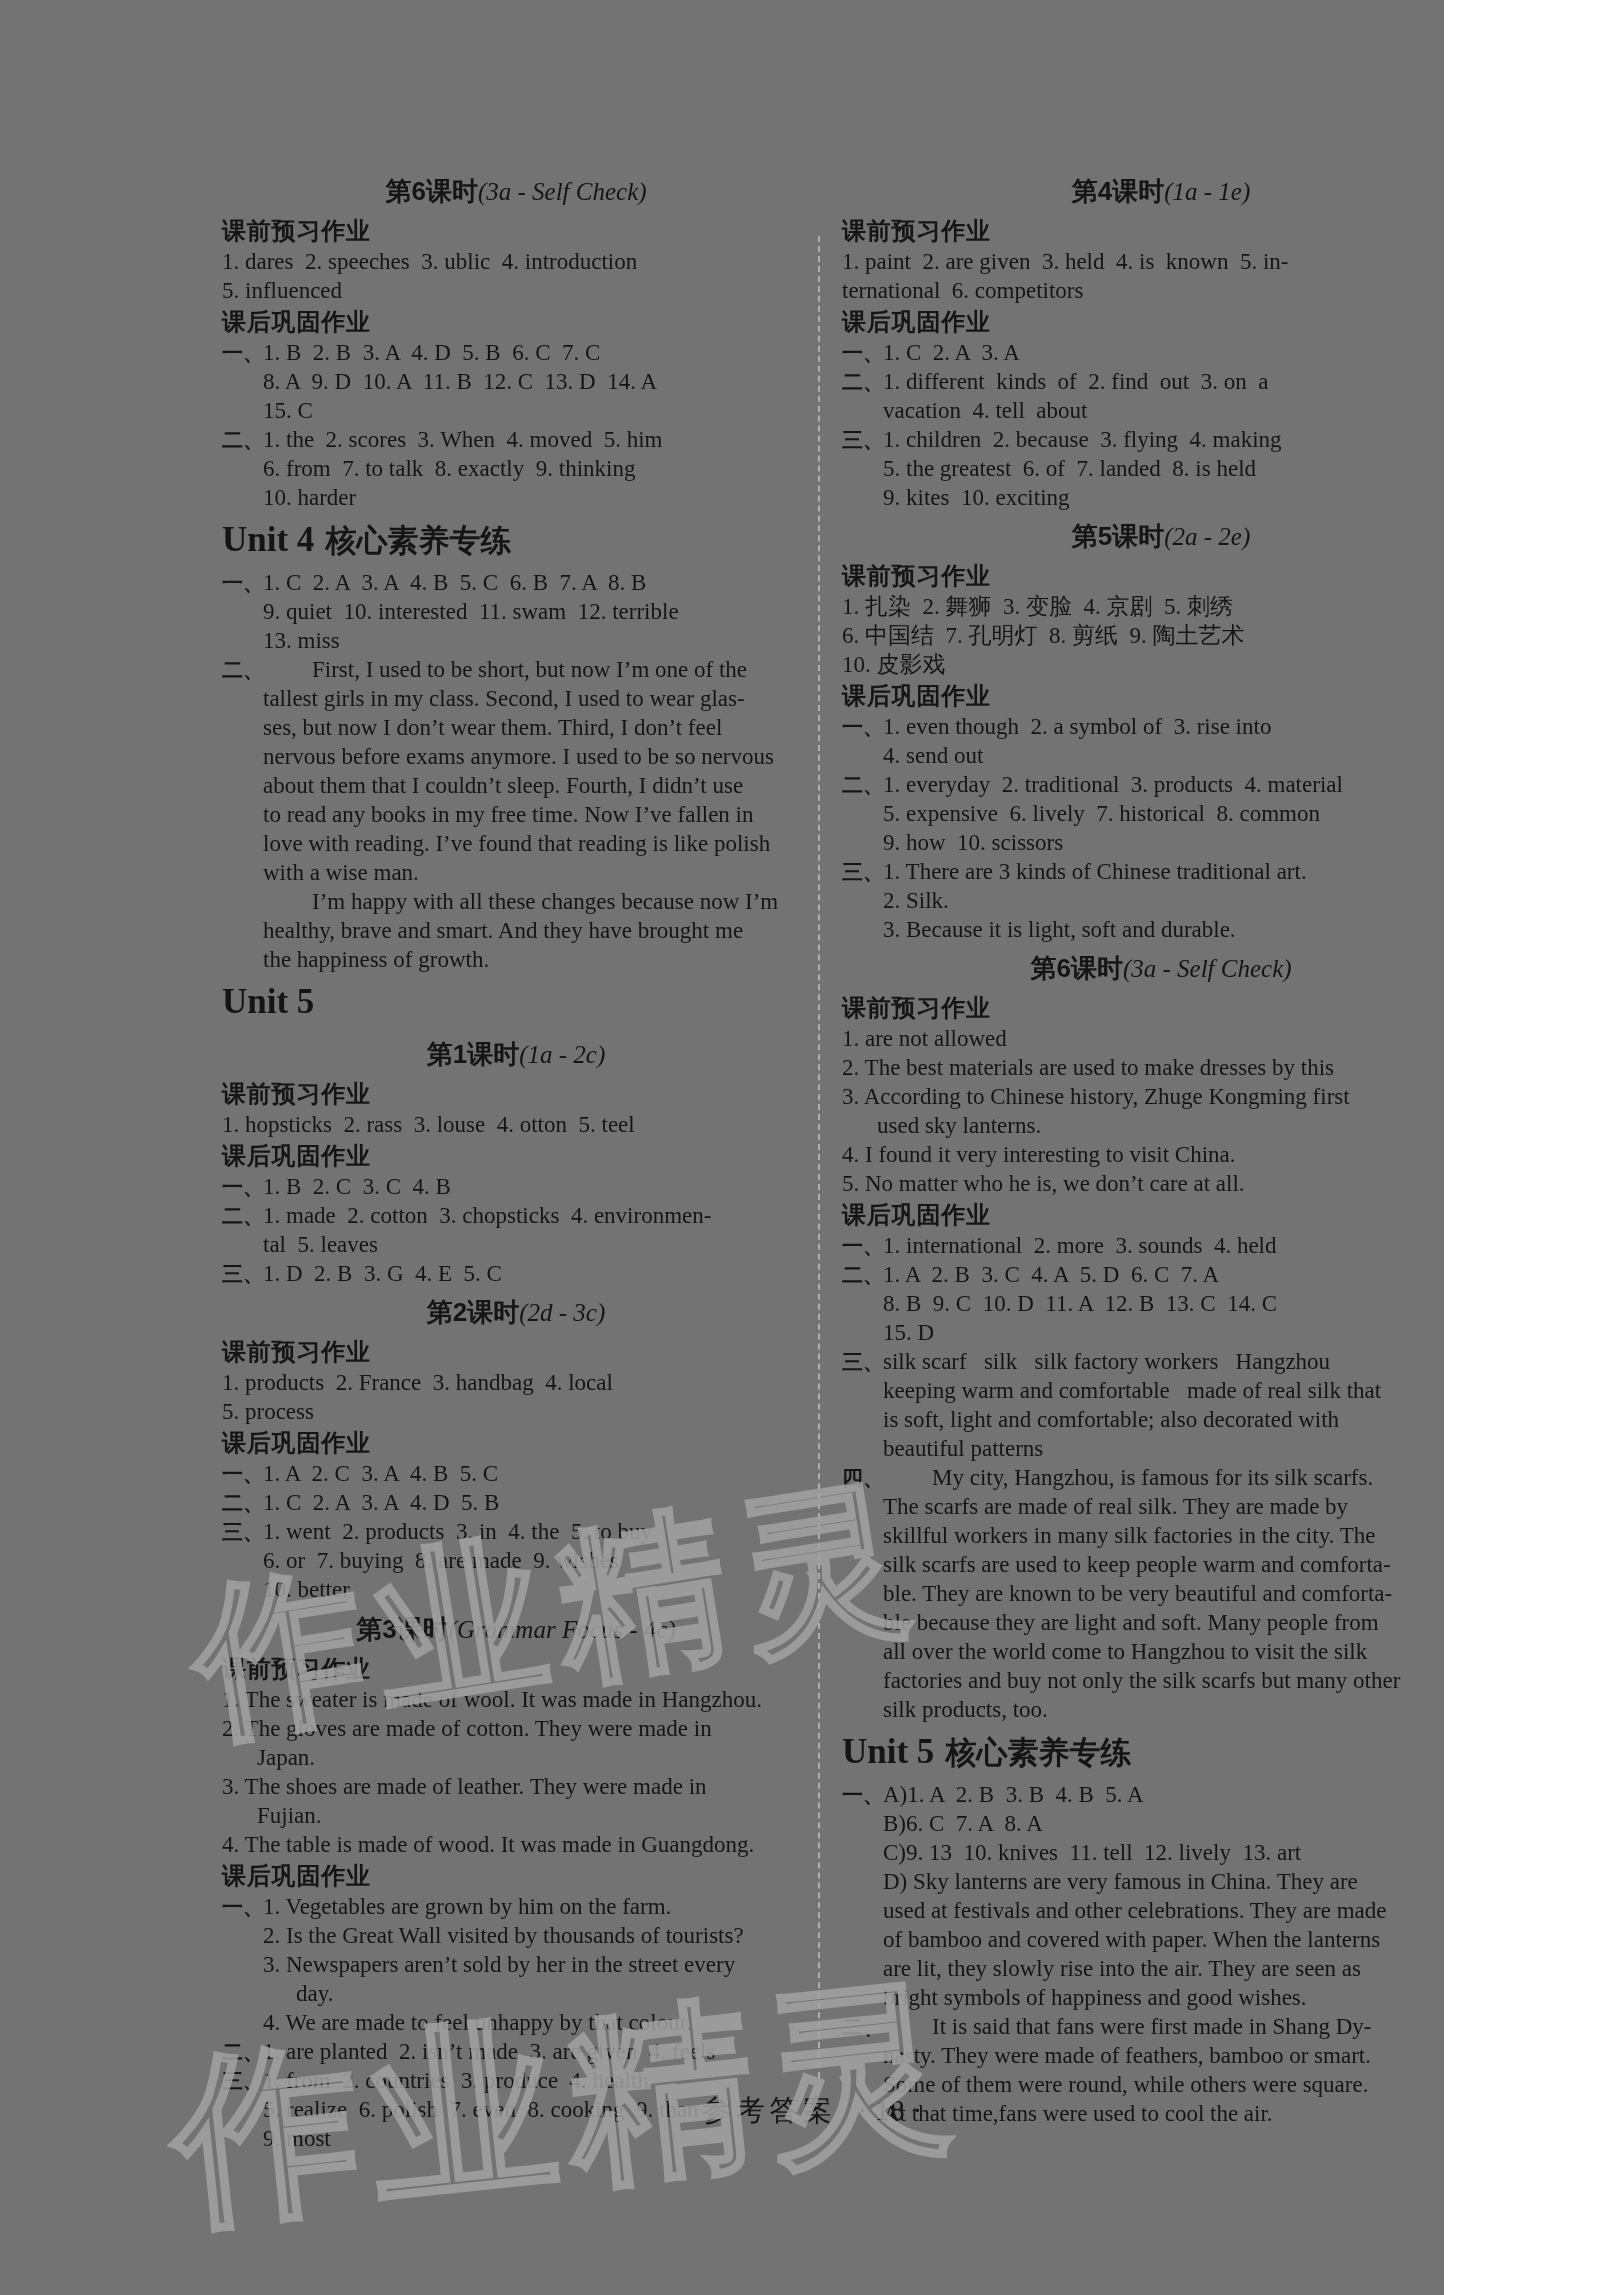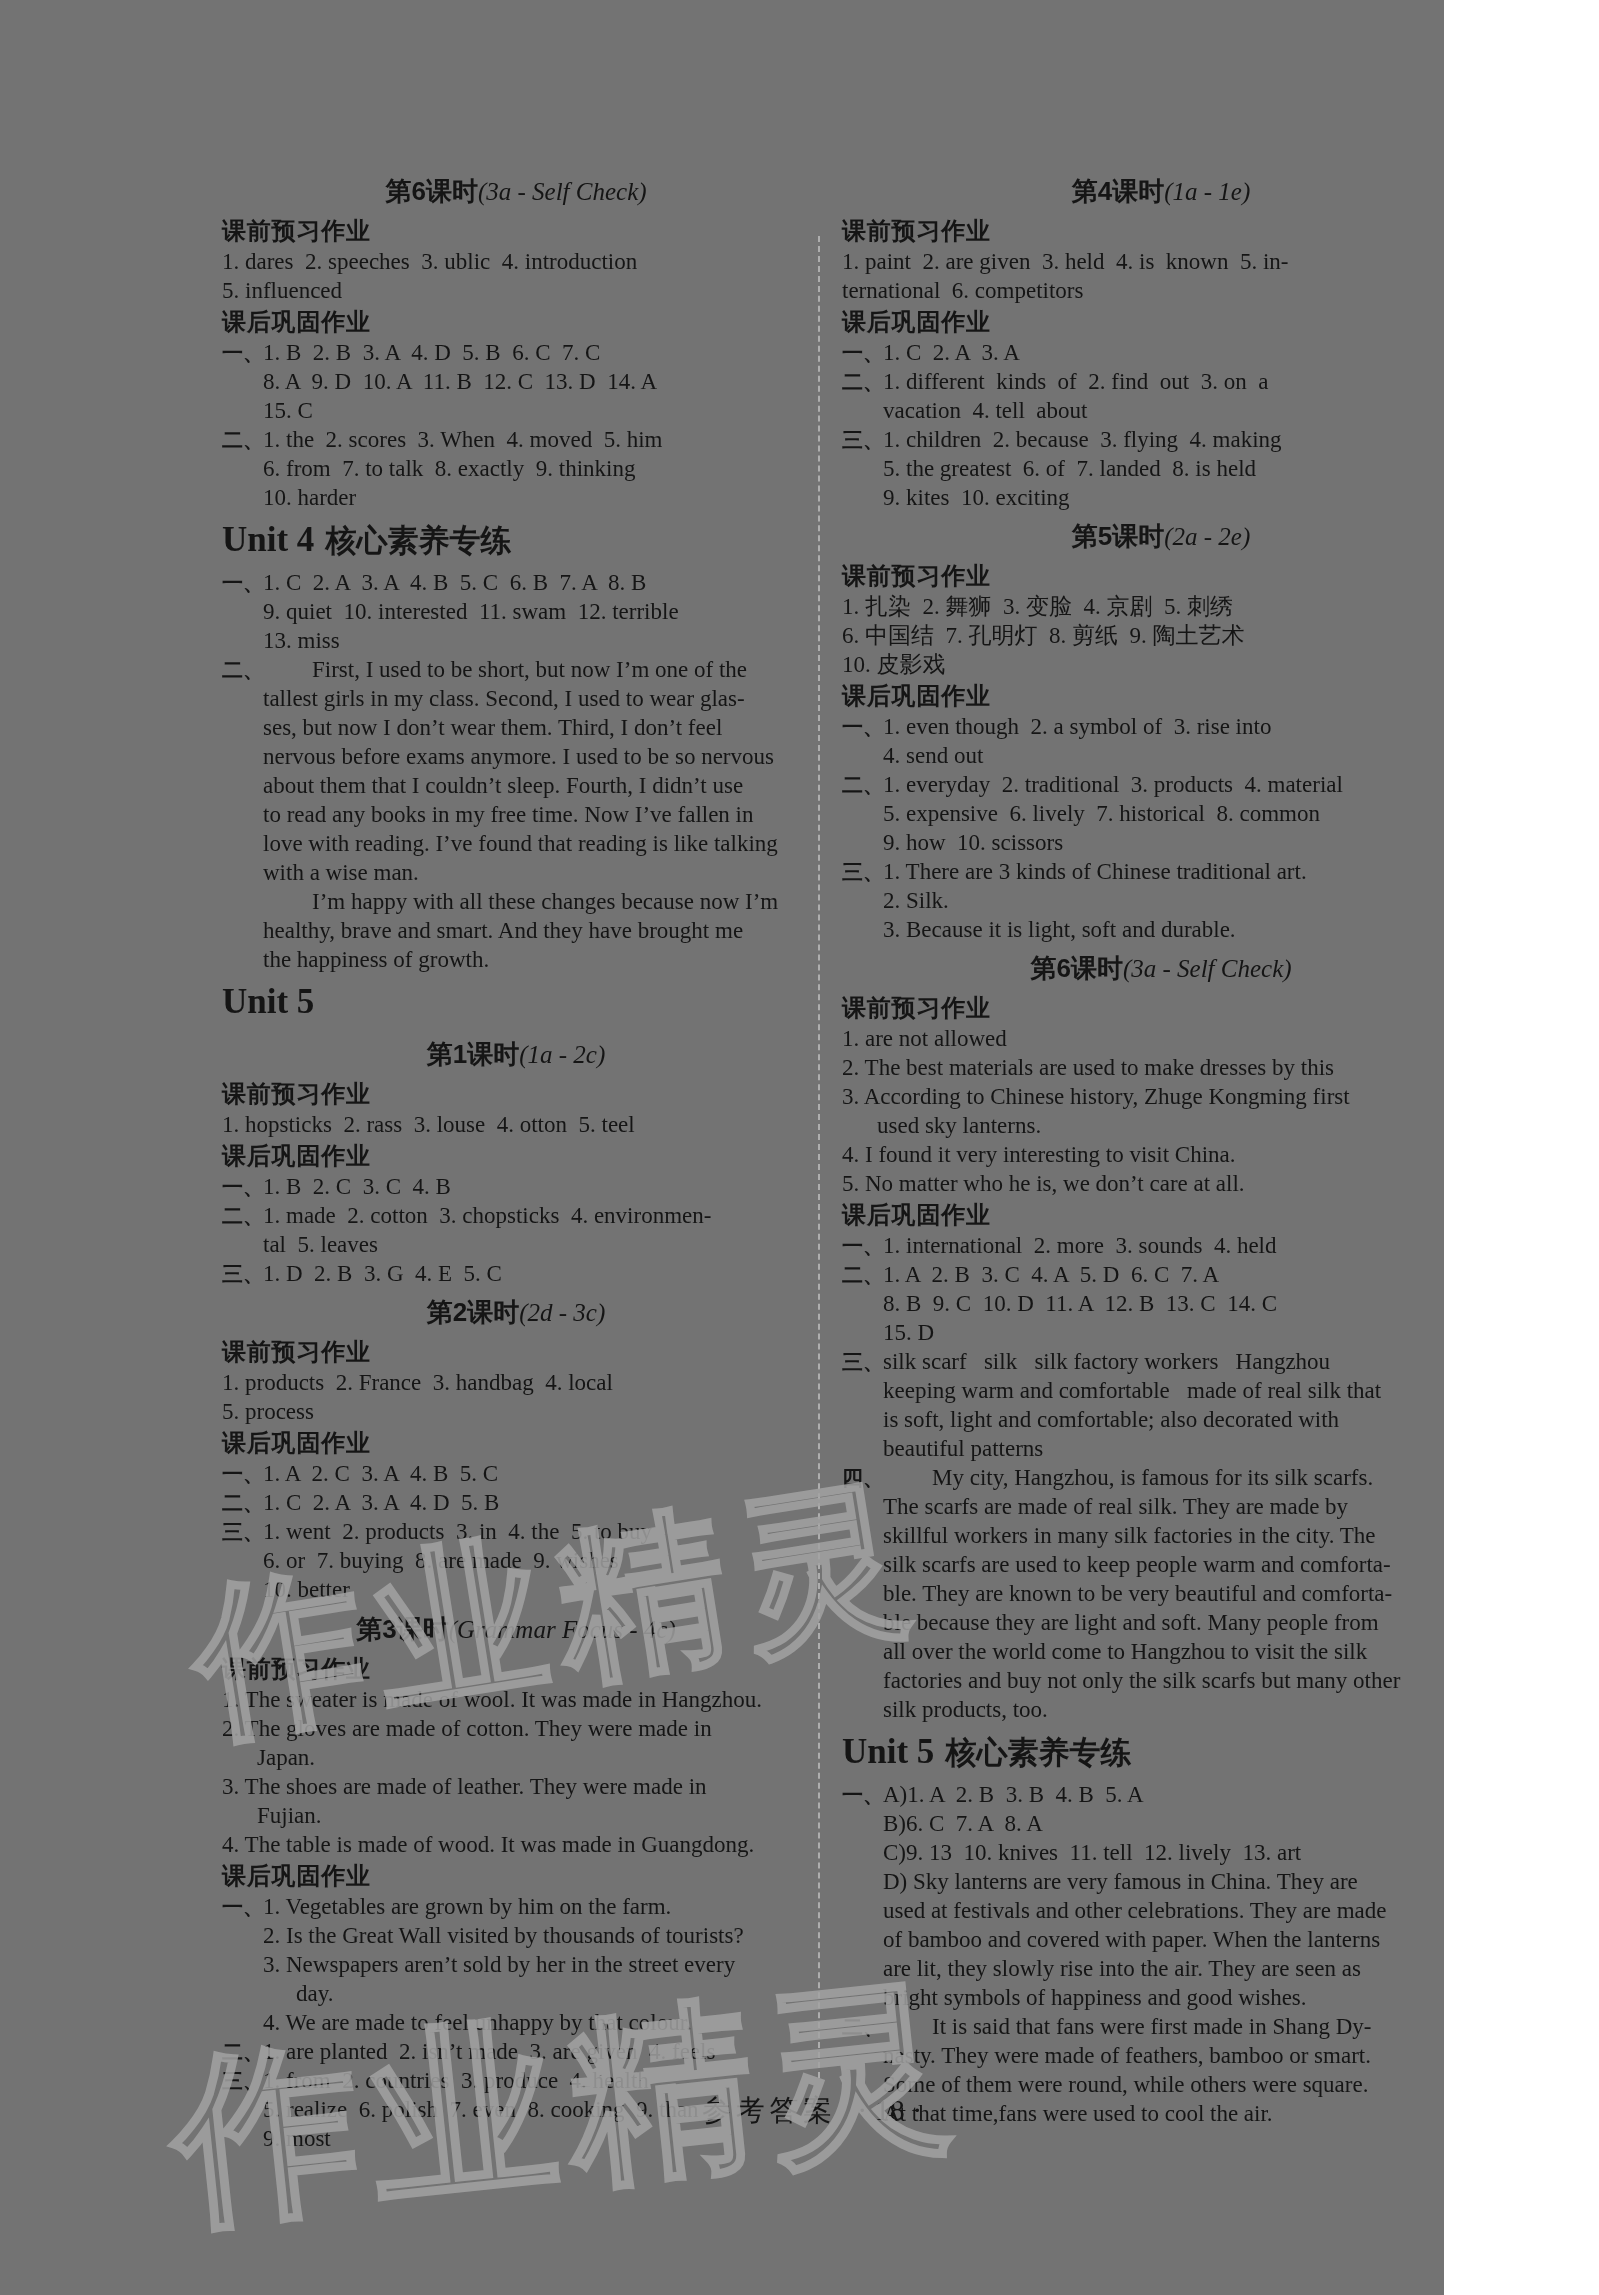--- a/index.html
+++ b/index.html
@@ -83,21 +83,21 @@
       <div class="line h2"><span class="h2en">Unit 4</span><span class="h2zh">核心素养专练</span></div>
       <div class="line m"><span class="marker">一、</span><span class="txt">1. C  2. A  3. A  4. B  5. C  6. B  7. A  8. B</span></div>
       <div class="line ind">9. quiet  10. interested  11. swam  12. terrible</div>
       <div class="line ind">13. miss</div>
       <div class="line mfirst"><span class="marker">二、</span><span class="txt">First, I used to be short, but now I’m one of the</span></div>
       <div class="line ind">tallest girls in my class. Second, I used to wear glas-</div>
       <div class="line ind">ses, but now I don’t wear them. Third, I don’t feel</div>
       <div class="line ind">nervous before exams anymore. I used to be so nervous</div>
       <div class="line ind">about them that I couldn’t sleep. Fourth, I didn’t use</div>
       <div class="line ind">to read any books in my free time. Now I’ve fallen in</div>
-      <div class="line ind">love with reading. I’ve found that reading is like talking</div>
+      <div class="line ind">love with reading. I’ve found that reading is like polish</div>
       <div class="line ind">with a wise man.</div>
       <div class="line indfirst">I’m happy with all these changes because now I’m</div>
       <div class="line ind">healthy, brave and smart. And they have brought me</div>
       <div class="line ind">the happiness of growth.</div>
       <div class="line h2"><span class="h2en">Unit 5</span></div>
       <div class="line h1"><span class="h1zh">第1课时</span><span class="h1en">(1a - 2c)</span></div>
       <div class="line label">课前预习作业</div>
       <div class="line ln">1. hopsticks  2. rass  3. louse  4. otton  5. teel</div>
       <div class="line label">课后巩固作业</div>
       <div class="line m"><span class="marker">一、</span><span class="txt">1. B  2. C  3. C  4. B</span></div>

